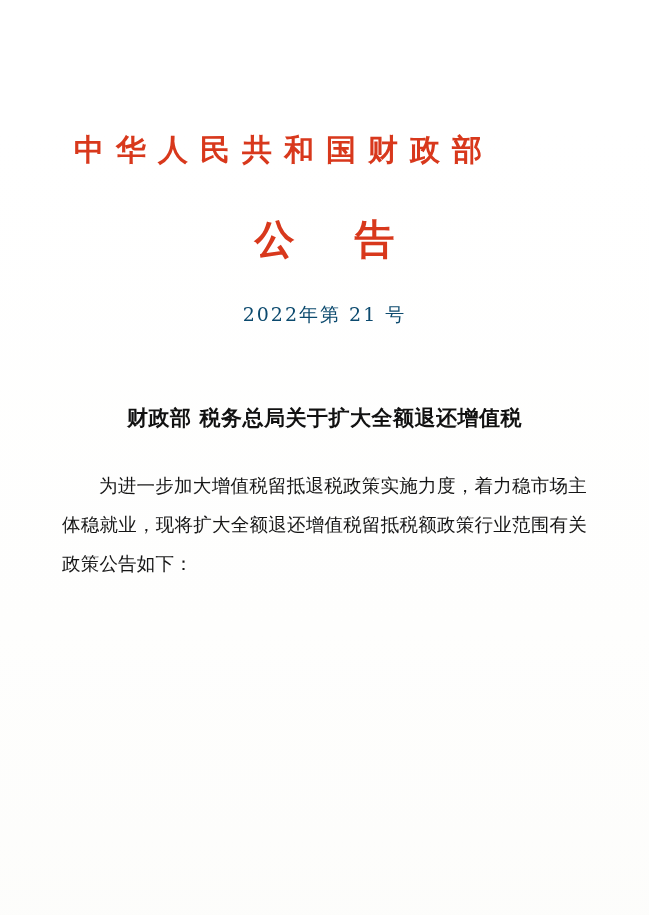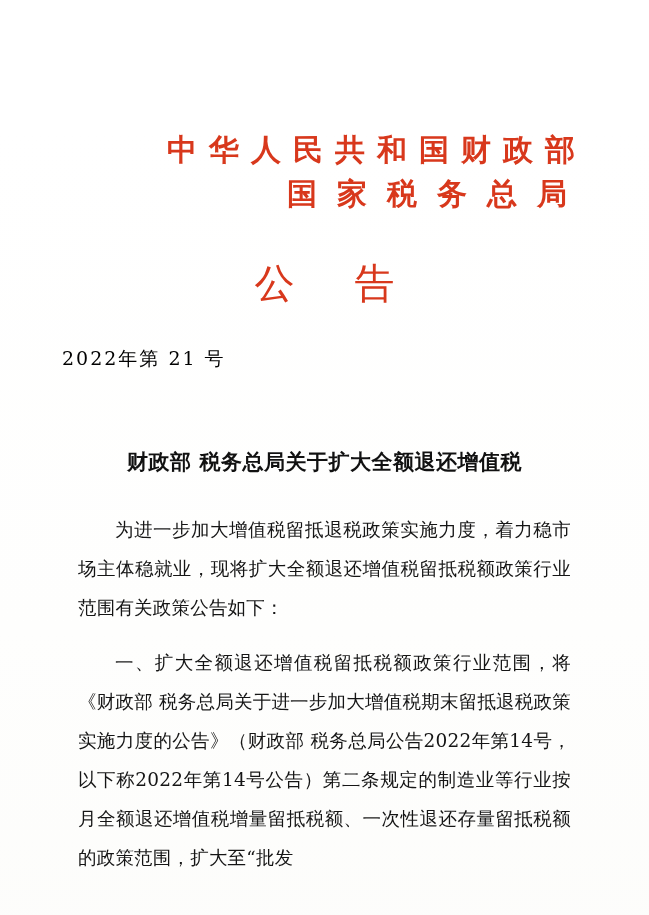--- a/index.html
+++ b/index.html
@@ -30,21 +30,21 @@
   }
   .content {
     position: relative;
     z-index: 2;
     padding: 0 62px;
   }
 
   
   .masthead {
     margin-top: 128px;
-    text-align: right;
+    text-align: left;
     color: #d8381c;
     font-family: "DejaVu Serif", "Liberation Serif", serif;
     font-weight: bold;
   }
   .masthead .line {
     font-size: 30px;
     letter-spacing: 12px;
     line-height: 44px;
     text-indent: 12px;
     white-space: nowrap;
@@ -52,32 +52,32 @@
   .masthead .line2 {
     letter-spacing: 20px;
     text-indent: 20px;
   }
 
   .gonggao {
     margin-top: 40px;
     text-align: center;
     color: #d8381c;
     font-size: 40px;
-    font-weight: normal;
+    font-weight: bold;
     letter-spacing: 60px;
     text-indent: 60px;
     line-height: 54px;
     font-family: "DejaVu Serif", "Liberation Serif", serif;
   }
 
   .issue-no {
     margin-top: 36px;
-    text-align: left;
+    text-align: center;
     font-size: 19px;
-    color: #000000;
+    color: #0c4a6e;
     letter-spacing: 2px;
   }
 
   
   .doc-title {
     margin-top: 72px;
     text-align: center;
     font-size: 21px;
     font-weight: bold;
     line-height: 36px;
@@ -90,43 +90,41 @@
   .body-text {
     margin-top: 30px;
     font-size: 18.5px;
     line-height: 39px;
     color: #151515;
     text-align: justify;
     text-justify: inter-ideograph;
     letter-spacing: 0.2px;
   }
   .body-text p {
-    margin: 16px;
+    margin: 0;
     text-indent: 2em;
   }
 </style>
 </head>
 <body>
 
 <div class="page">
   <div class="content">
 
     <div class="masthead">
       <div class="line line1">中华人民共和国财政部</div>
-      <div class="line line2">国家税务总局</div>
     </div>
 
     <div class="gonggao">公告</div>
 
     <div class="issue-no">2022年第 21 号</div>
 
     <div class="doc-title">
       <span class="t1">财政部 税务总局关于扩大全额退还增值税</span>
     </div>
 
     <div class="body-text">
       <p>为进一步加大增值税留抵退税政策实施力度，着力稳市场主体稳就业，现将扩大全额退还增值税留抵税额政策行业范围有关政策公告如下：</p>
-      <p>一、扩大全额退还增值税留抵税额政策行业范围，将《财政部 税务总局关于进一步加大增值税期末留抵退税政策实施力度的公告》（财政部 税务总局公告2022年第14号，以下称2022年第14号公告）第二条规定的制造业等行业按月全额退还增值税增量留抵税额、一次性退还存量留抵税额的政策范围，扩大至“批发</p>
     </div>
 
   </div>
 
 </div>
 
 </body></html>

